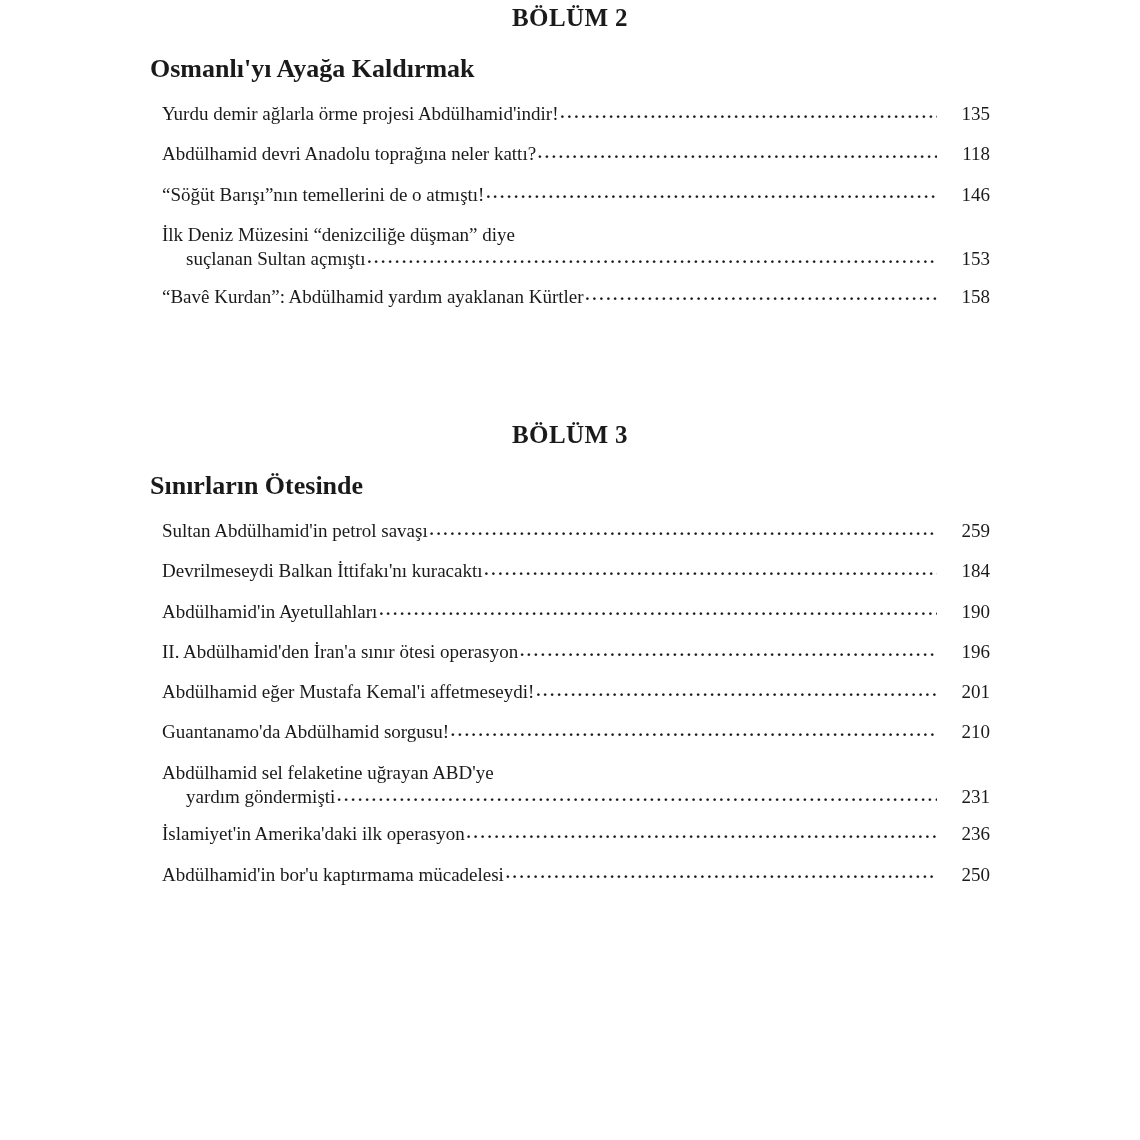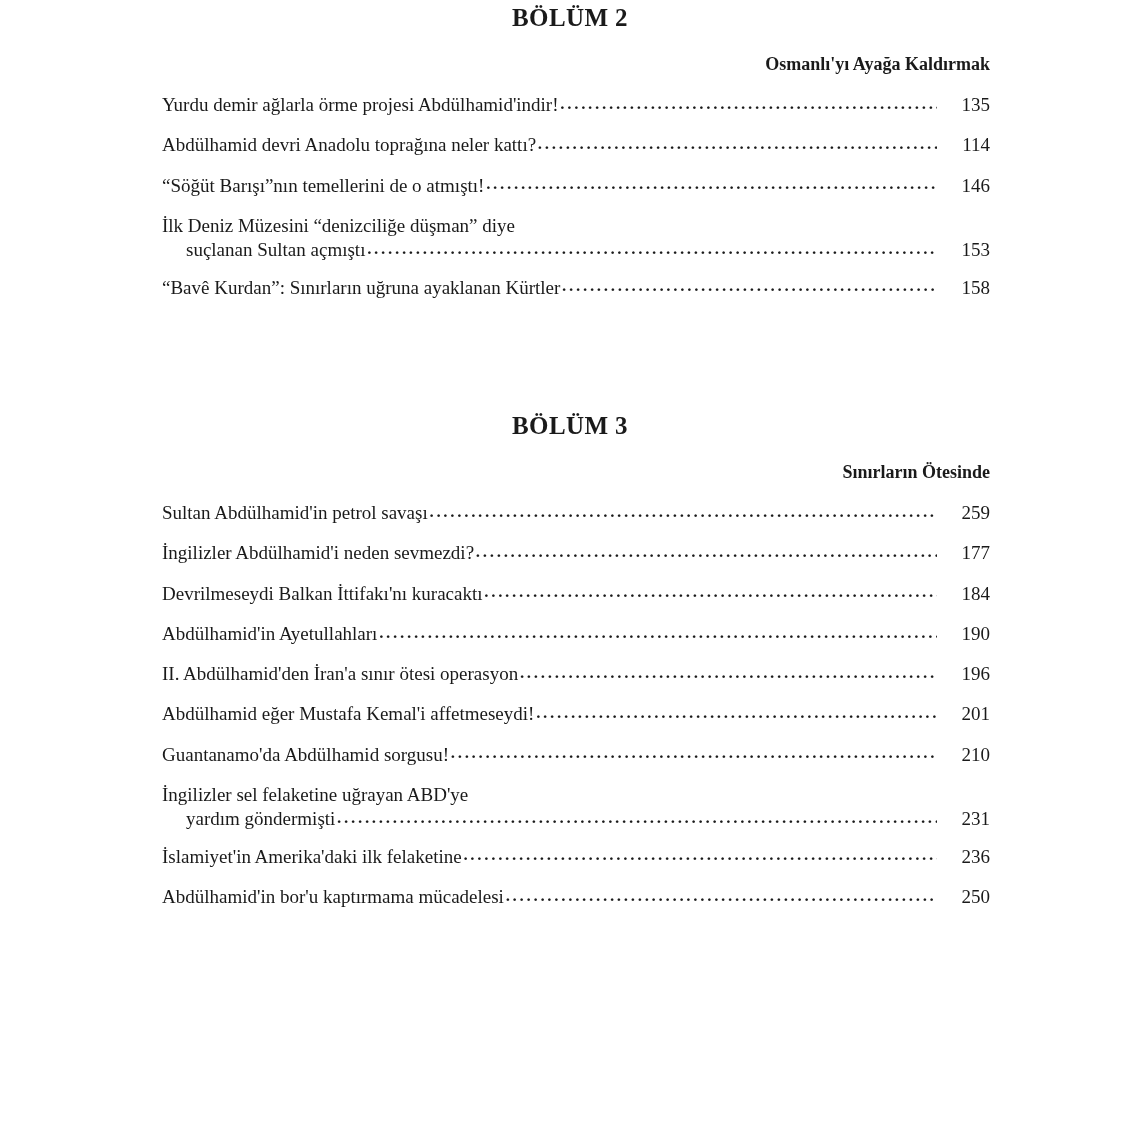--- a/index.html
+++ b/index.html
@@ -25,23 +25,23 @@
     margin: 0;
   }
   .chapter-label {
     text-align: center;
     font-weight: bold;
     font-size: 25px;
     letter-spacing: 0.4px;
     margin: 0;
   }
   .chapter-title {
-    text-align: right;
+    text-align: left;
     font-weight: bold;
-    font-size: 18px;
+    font-size: 26px;
     margin: 22px 0 0 0;
   }
   .toc {
     margin: 18px 0 0 0;
     padding: 0;
     list-style: none;
   }
   .toc-entry {
     display: flex;
     align-items: flex-end;
@@ -109,40 +109,40 @@
 
       <li class="toc-entry">
         <span class="entry-title">Yurdu demir ağlarla örme projesi Abdülhamid'indir!</span>
         <span class="leader"></span>
         <span class="page-num">135</span>
       </li>
 
       <li class="toc-entry">
         <span class="entry-title">Abdülhamid devri Anadolu toprağına neler kattı?</span>
         <span class="leader"></span>
-        <span class="page-num">114</span>
+        <span class="page-num">118</span>
       </li>
 
       <li class="toc-entry">
         <span class="entry-title">“Söğüt Barışı”nın temellerini de o atmıştı!</span>
         <span class="leader"></span>
         <span class="page-num">146</span>
       </li>
 
       <li class="toc-entry two-line">
         <span class="entry-first">İlk Deniz Müzesini “denizciliğe düşman” diye</span>
         <span class="second-row">
           <span class="entry-title">suçlanan Sultan açmıştı</span>
           <span class="leader"></span>
           <span class="page-num">153</span>
         </span>
       </li>
 
       <li class="toc-entry">
-        <span class="entry-title">“Bavê Kurdan”: Sınırların uğruna ayaklanan Kürtler</span>
+        <span class="entry-title">“Bavê Kurdan”: Abdülhamid yardım ayaklanan Kürtler</span>
         <span class="leader"></span>
         <span class="page-num">158</span>
       </li>
 
     </ul>
   </div>
 
   <div class="gap"></div>
 
   <div class="section">
@@ -150,25 +150,20 @@
     <div class="chapter-title">Sınırların Ötesinde</div>
 
     <ul class="toc">
 
       <li class="toc-entry">
         <span class="entry-title">Sultan Abdülhamid'in petrol savaşı</span>
         <span class="leader"></span>
         <span class="page-num">259</span>
       </li>
 
-      <li class="toc-entry">
-        <span class="entry-title">İngilizler Abdülhamid'i neden sevmezdi?</span>
-        <span class="leader"></span>
-        <span class="page-num">177</span>
-      </li>
 
       <li class="toc-entry">
         <span class="entry-title">Devrilmeseydi Balkan İttifakı'nı kuracaktı</span>
         <span class="leader"></span>
         <span class="page-num">184</span>
       </li>
 
       <li class="toc-entry">
         <span class="entry-title">Abdülhamid'in Ayetullahları</span>
         <span class="leader"></span>
@@ -188,30 +183,30 @@
       </li>
 
       <li class="toc-entry">
         <span class="entry-title">Guantanamo'da Abdülhamid sorgusu!</span>
         <span class="leader"></span>
         <span class="page-num">210</span>
       </li>
 
 
       <li class="toc-entry two-line">
-        <span class="entry-first">İngilizler sel felaketine uğrayan ABD'ye</span>
+        <span class="entry-first">Abdülhamid sel felaketine uğrayan ABD'ye</span>
         <span class="second-row">
           <span class="entry-title">yardım göndermişti</span>
           <span class="leader"></span>
           <span class="page-num">231</span>
         </span>
       </li>
 
       <li class="toc-entry">
-        <span class="entry-title">İslamiyet'in Amerika'daki ilk felaketine</span>
+        <span class="entry-title">İslamiyet'in Amerika'daki ilk operasyon</span>
         <span class="leader"></span>
         <span class="page-num">236</span>
       </li>
 
       <li class="toc-entry">
         <span class="entry-title">Abdülhamid'in bor'u kaptırmama mücadelesi</span>
         <span class="leader"></span>
         <span class="page-num">250</span>
       </li>
 

